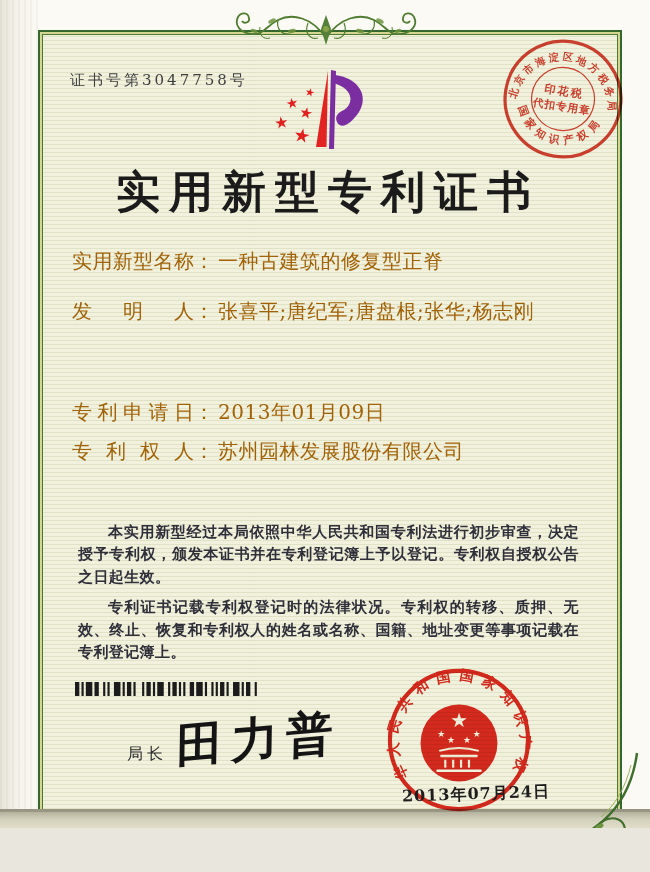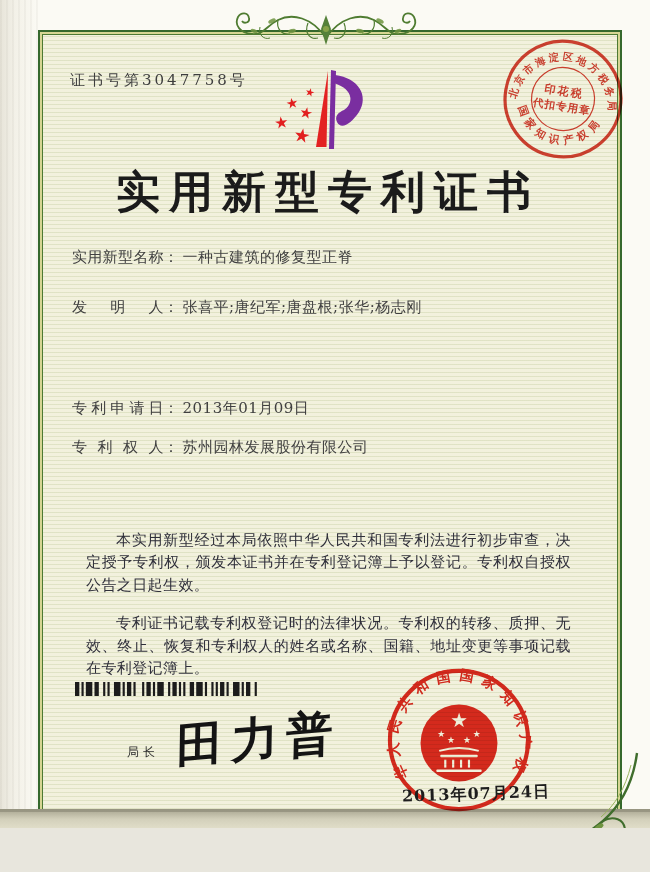--- a/index.html
+++ b/index.html
@@ -41,37 +41,37 @@
 
   .stamp-tax{
     position:absolute;left:500px;top:36px;width:126px;height:126px;
     transform:rotate(9deg);opacity:.95;mix-blend-mode:multiply;
   }
   .title{
     position:absolute;left:38px;width:580px;top:163px;
     text-align:center;font-size:44px;font-weight:700;
     letter-spacing:9px;color:#1b1b1b;
   }
-  .field-row{position:absolute;left:72px;width:520px;font-size:15px;color:#404040;}
+  .field-row{position:absolute;left:72px;width:520px;font-size:20px;color:#a16207;}
   .flabel{display:inline-block;width:6.1em;text-align:justify;text-align-last:justify;vertical-align:bottom;}
   .fcolon{margin-right:4px;}
   .fvalue{letter-spacing:.5px;}
 
   .body-text{
     position:absolute;left:70px;top:513px;width:517px;
     font-size:15px;line-height:22.4px;color:#2f2f3a;
     text-align:justify;letter-spacing:.4px;
   }
-  .body-text p{margin:16px;text-indent:2em;}
+  .body-text p{margin:8px;text-indent:2em;font-weight:bold;}
 
   .barcode{position:absolute;left:75px;top:682px;width:184px;height:14px;}
 
   .director-label{
     position:absolute;left:127px;top:744px;
-    font-size:12px;letter-spacing:4px;color:#2b2b2b;
+    font-size:16px;letter-spacing:4px;color:#2b2b2b;
   }
   .signature{
     position:absolute;left:176px;top:707px;width:190px;
     font-size:47px;font-weight:700;color:#141414;
     transform:rotate(-5deg) skewX(-6deg);letter-spacing:8px;white-space:nowrap;
   }
   .seal-office{
     position:absolute;left:385px;top:666px;width:148px;height:148px;
     opacity:.96;mix-blend-mode:multiply;
   }

